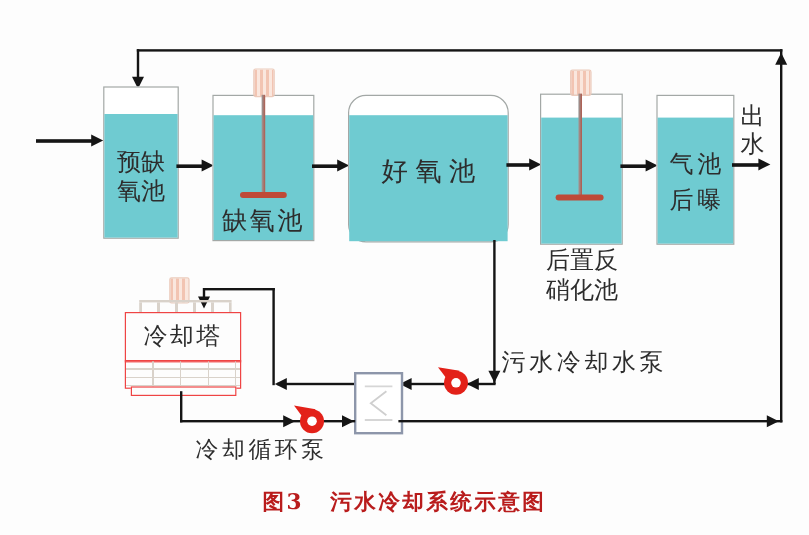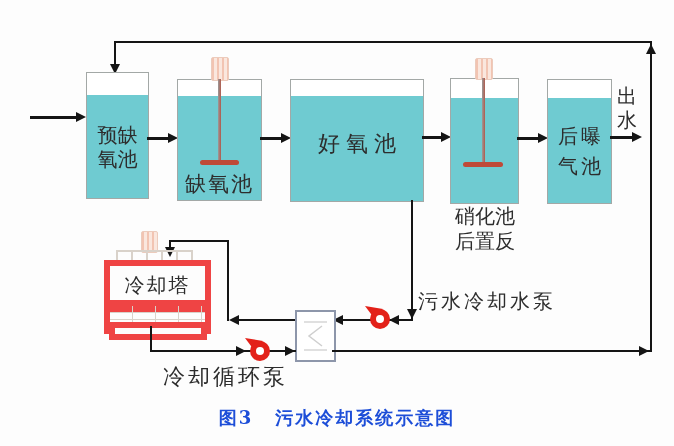--- a/index.html
+++ b/index.html
@@ -12,25 +12,25 @@
   .ad{border-left:5px solid transparent;border-right:5px solid transparent;border-top:10px solid #151515;}
   .au{border-left:5px solid transparent;border-right:5px solid transparent;border-bottom:10px solid #151515;}
   .tank{position:absolute;background:#ffffff;border:1px solid #a3a8a6;}
   .water{position:absolute;left:0;right:0;bottom:0;background:#6fcbd1;}
   .tlabel{position:absolute;left:0;right:0;text-align:center;font-size:20px;line-height:24px;color:#2d2d2d;}
   .lbl{position:absolute;font-size:20px;color:#2d2d2d;white-space:nowrap;}
   .motor{position:absolute;background:repeating-linear-gradient(90deg,#f2c4b2 0 2px,#fae7de 2px 5px);
          border:1px solid #eccbbc;border-radius:2px;}
   .shaft{position:absolute;width:3px;background:linear-gradient(90deg,#9b9b9b,#b05a4c);}
   .paddle{position:absolute;height:5px;background:#bf4a38;border-radius:3px;}
-  .tower-part{position:absolute;border:6px solid #ef4444;background:#fdfdfd;}
+  .tower-part{position:absolute;border:1px solid #ef4444;background:#fdfdfd;}
   .hx{position:absolute;background:#ffffff;border:2px solid #8d96aa;}
   .pump{position:absolute;}
   .caption{position:absolute;left:0;right:0;text-align:center;font-weight:bold;
-           font-size:18px;color:#1d4ed8;letter-spacing:2px;}
+           font-size:18px;color:#b91c1c;letter-spacing:2px;}
   .caption .gap{display:inline-block;width:22px;}
 </style>
 </head>
 <body>
 
 <div id="canvas">
 
   <div class="ln" style="left:114px;top:41px;width:538px;height:2px;"></div>
   <div class="ln" style="left:114px;top:41px;width:2px;height:24px;"></div>
   <div class="ad" style="left:110px;top:64px;"></div>
@@ -53,45 +53,45 @@
   <div class="tank" style="left:177px;top:79px;width:83px;height:120px;">
     <div class="water" style="top:16px;"></div>
     <div class="tlabel" style="bottom:4px;font-size:21px;letter-spacing:2px;">缺氧池</div>
   </div>
   <div class="motor" style="left:211px;top:57px;width:16px;height:22px;"></div>
   <div class="shaft" style="left:218px;top:79px;height:82px;"></div>
   <div class="paddle" style="left:200px;top:160px;width:39px;"></div>
   <div class="ln" style="left:260px;top:137px;width:23px;height:3px;"></div>
   <div class="ar" style="left:281px;top:133px;"></div>
 
-  <div class="tank" style="left:290px;top:79px;width:132px;height:121px;">
+  <div class="tank" style="left:290px;top:79px;width:132px;height:121px;border-radius:15px;">
     <div class="water" style="top:16px;"></div>
     <div class="tlabel" style="top:52px;font-size:22px;letter-spacing:6px;text-indent:6px;">好氧池</div>
   </div>
   <div class="ln" style="left:422px;top:136px;width:21px;height:3px;"></div>
   <div class="ar" style="left:441px;top:132px;"></div>
 
   <div class="tank" style="left:450px;top:78px;width:67px;height:124px;">
     <div class="water" style="top:19px;"></div>
   </div>
   <div class="motor" style="left:475px;top:58px;width:16px;height:20px;"></div>
   <div class="shaft" style="left:482px;top:78px;height:85px;"></div>
   <div class="paddle" style="left:463px;top:162px;width:40px;"></div>
   <div class="tlabel" style="left:444px;top:204px;width:82px;line-height:25px;">
+    <div>后置反</div>
     <div>硝化池</div>
-    <div>后置反</div>
   </div>
   <div class="ln" style="left:517px;top:137px;width:23px;height:3px;"></div>
   <div class="ar" style="left:538px;top:133px;"></div>
 
   <div class="tank" style="left:547px;top:79px;width:63px;height:123px;">
     <div class="water" style="top:18px;"></div>
     <div class="tlabel" style="top:41px;line-height:30px;letter-spacing:3px;text-indent:3px;">
+      <div>气池</div>
       <div>后曝</div>
-      <div>气池</div>
     </div>
   </div>
 
   <div class="ln" style="left:610px;top:136px;width:24px;height:3px;"></div>
   <div class="ar" style="left:632px;top:132px;"></div>
   <div class="lbl" style="left:617px;top:84px;line-height:24px;text-align:center;">
     <div>出</div>
     <div>水</div>
   </div>
 
@@ -132,21 +132,21 @@
 
   <div class="ln" style="left:150px;top:326px;width:2px;height:26px;"></div>
   <div class="ln" style="left:150px;top:350px;width:146px;height:2px;"></div>
   <div class="ar" style="left:236px;top:346px;"></div>
   <svg class="pump" style="left:243px;top:336px;" width="30" height="26" viewBox="0 0 30 26">
     <path d="M2 2 L20 5 L11 14 Z" fill="#e32119"></path>
     <circle cx="17" cy="15" r="10" fill="#e32119"></circle>
     <circle cx="17" cy="15" r="4" fill="#ffffff"></circle>
   </svg>
   <div class="ar" style="left:285px;top:346px;"></div>
-  <div class="lbl" style="left:163px;top:362px;font-size:22px;letter-spacing:3px;">冷却循环泵</div>
+  <div class="lbl" style="left:163px;top:362px;font-size:19px;letter-spacing:3px;">冷却循环泵</div>
 
   <div class="ln" style="left:332px;top:350px;width:320px;height:2px;"></div>
   <div class="ar" style="left:639px;top:346px;"></div>
 
   <div class="caption" style="top:406px;">
     <span>图3</span><span class="gap"></span><span>污水冷却系统示意图</span>
   </div>
 
 </div>
 

